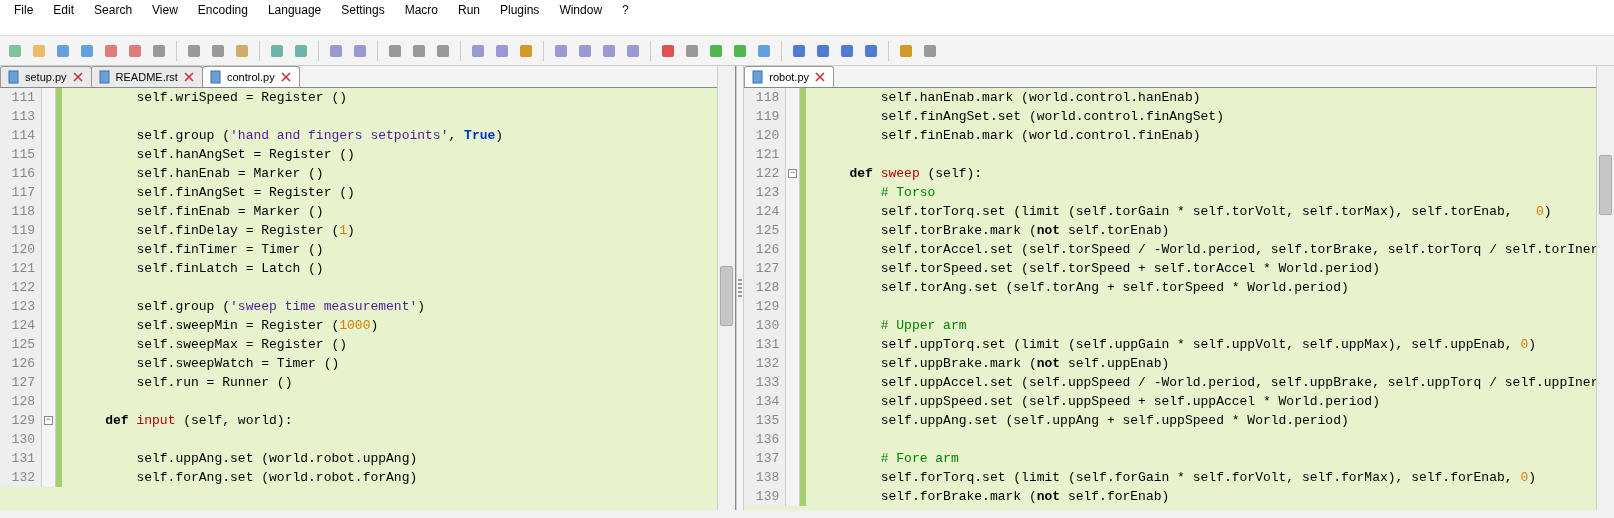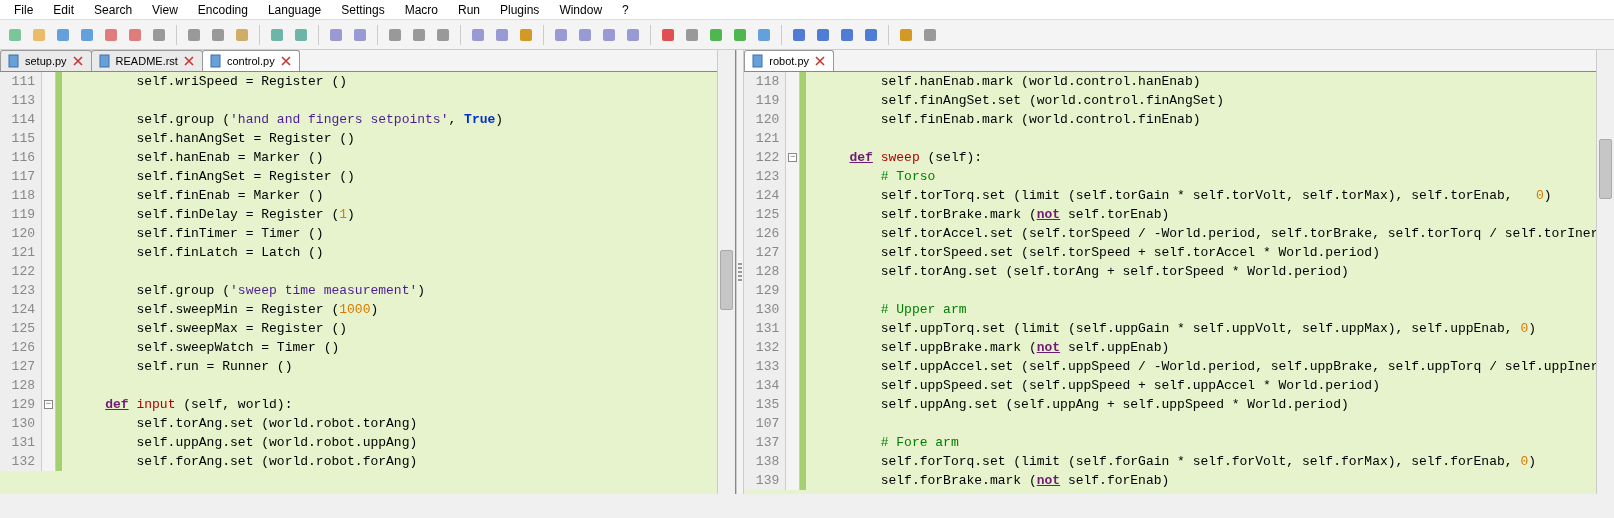--- a/index.html
+++ b/index.html
@@ -1,18 +1,18 @@
 <!DOCTYPE html>
 <html><head>
 <meta charset="utf-8">
 <style>
   * { margin:0; padding:0; box-sizing:border-box; }
   body { font-family:"Segoe UI",Tahoma,sans-serif; font-size:12px; background:#f0f0f0; color:#000; overflow:hidden; }
   
-  .menubar { background:#fff; display:flex; padding:2px 4px; border-bottom:1px solid #ddd; height:20px; }
+  .menubar { background:#fff; display:flex; padding:2px 4px; border-bottom:1px solid #ddd; height:36px; }
   .menubar div { padding:1px 10px; cursor:default; }
   
   .toolbar { background:#f4f4f4; display:flex; align-items:center; padding:2px 4px; border-bottom:1px solid #ccc; height:30px; gap:2px;}
   .toolbar .sep { width:1px; height:20px; background:#ccc; margin:0 4px;}
   .tbtn { width:22px; height:22px; display:flex; align-items:center; justify-content:center; cursor:pointer; border-radius:2px;}
   .tbtn svg { width:16px; height:16px; }
   
   .tabstrip { background:#f4f4f4; display:flex; border-bottom:1px solid #888; height:22px; align-items:flex-end;}
   .tab { display:flex; align-items:center; padding:2px 8px 2px 6px; border:1px solid #999; border-bottom:none; margin-right:-1px; background:#eaeaea; font-size:11px; cursor:pointer; height:21px; border-top-left-radius:3px;border-top-right-radius:3px;}
   .tab.active { background:#fff; position:relative; z-index:1;}
@@ -24,21 +24,21 @@
   .splitgrip { width:8px; background:#f4f4f4; border-left:1px solid #ccc; border-right:1px solid #ccc; cursor:col-resize; display:flex; flex-direction:column; align-items:center; justify-content:center;}
   .splitgrip span{height:2px;width:4px;background:#999;margin:1px 0;}
   
   .editor { flex:1; overflow:auto; background:#e6f3cd; font-family:Consolas,"Courier New",monospace; font-size:13px; line-height:19px; }
   .line { display:flex; }
   .lnum { width:42px; flex:0 0 42px; text-align:right; padding-right:6px; color:#888; background:#eee; border-right:1px solid #ccc;}
   .fold { width:14px; flex:0 0 14px; background:#f4f4f4; border-right:1px solid #ccc; display:flex; align-items:center; justify-content:center;}
   .foldmark{width:9px;height:9px;border:1px solid #888;background:#fff;font-size:9px;line-height:7px;text-align:center;color:#666;}
   .bar { width:6px; flex:0 0 6px; background:#a4d070;}
   .code { padding-left:12px; white-space:pre; }
-  .kw-def { color:#701a75; font-weight:bold;text-decoration:underline;}
+  .kw-def { color:#000000; font-weight:bold;}
   .kw-true{ color:#0033cc; font-weight:bold;}
   .fname  { color:#b00000; }
   .str    { color:#4c1d95; }
   .num    { color:#d87a00; }
   .cmt    { color:#008000; }
   .scrollbar{position:absolute;right:0;top:0;bottom:0;width:18px;background:#f0f0f0;border-left:1px solid #ccc;}
   .scrollthumb{position:absolute;left:2px;right:2px;background:#c6c6c6;border:1px solid #aaa;border-radius:2px;}
 </style>
 </head>
 <body>
@@ -391,21 +391,20 @@
           <div class="fold">
             <div class="foldmark">−</div>
           </div>
           <div class="bar"></div>
           <div class="code"><span>    </span><span class="kw-def">def</span><span> </span><span class="fname">input</span><span> (self, world):</span></div>
         </div>
         <div class="line">
           <div class="lnum">130</div>
           <div class="fold"></div>
           <div class="bar"></div>
-          <div class="code"><span>        self.torAng.set (world.robot.torAng)</span></div>
         </div>
         <div class="line">
           <div class="lnum">131</div>
           <div class="fold"></div>
           <div class="bar"></div>
           <div class="code"><span>        self.uppAng.set (world.robot.uppAng)</span></div>
         </div>
         <div class="line">
           <div class="lnum">132</div>
           <div class="fold"></div>
@@ -544,21 +543,21 @@
           <div class="bar"></div>
           <div class="code"><span>        self.uppSpeed.set (self.uppSpeed + self.uppAccel * World.period)</span></div>
         </div>
         <div class="line">
           <div class="lnum">135</div>
           <div class="fold"></div>
           <div class="bar"></div>
           <div class="code"><span>        self.uppAng.set (self.uppAng + self.uppSpeed * World.period)</span></div>
         </div>
         <div class="line">
-          <div class="lnum">107</div>
+          <div class="lnum">136</div>
           <div class="fold"></div>
           <div class="bar"></div>
           <div class="code"><span></span></div>
         </div>
         <div class="line">
           <div class="lnum">137</div>
           <div class="fold"></div>
           <div class="bar"></div>
           <div class="code"><span>        </span><span class="cmt"># Fore arm</span></div>
         </div>

